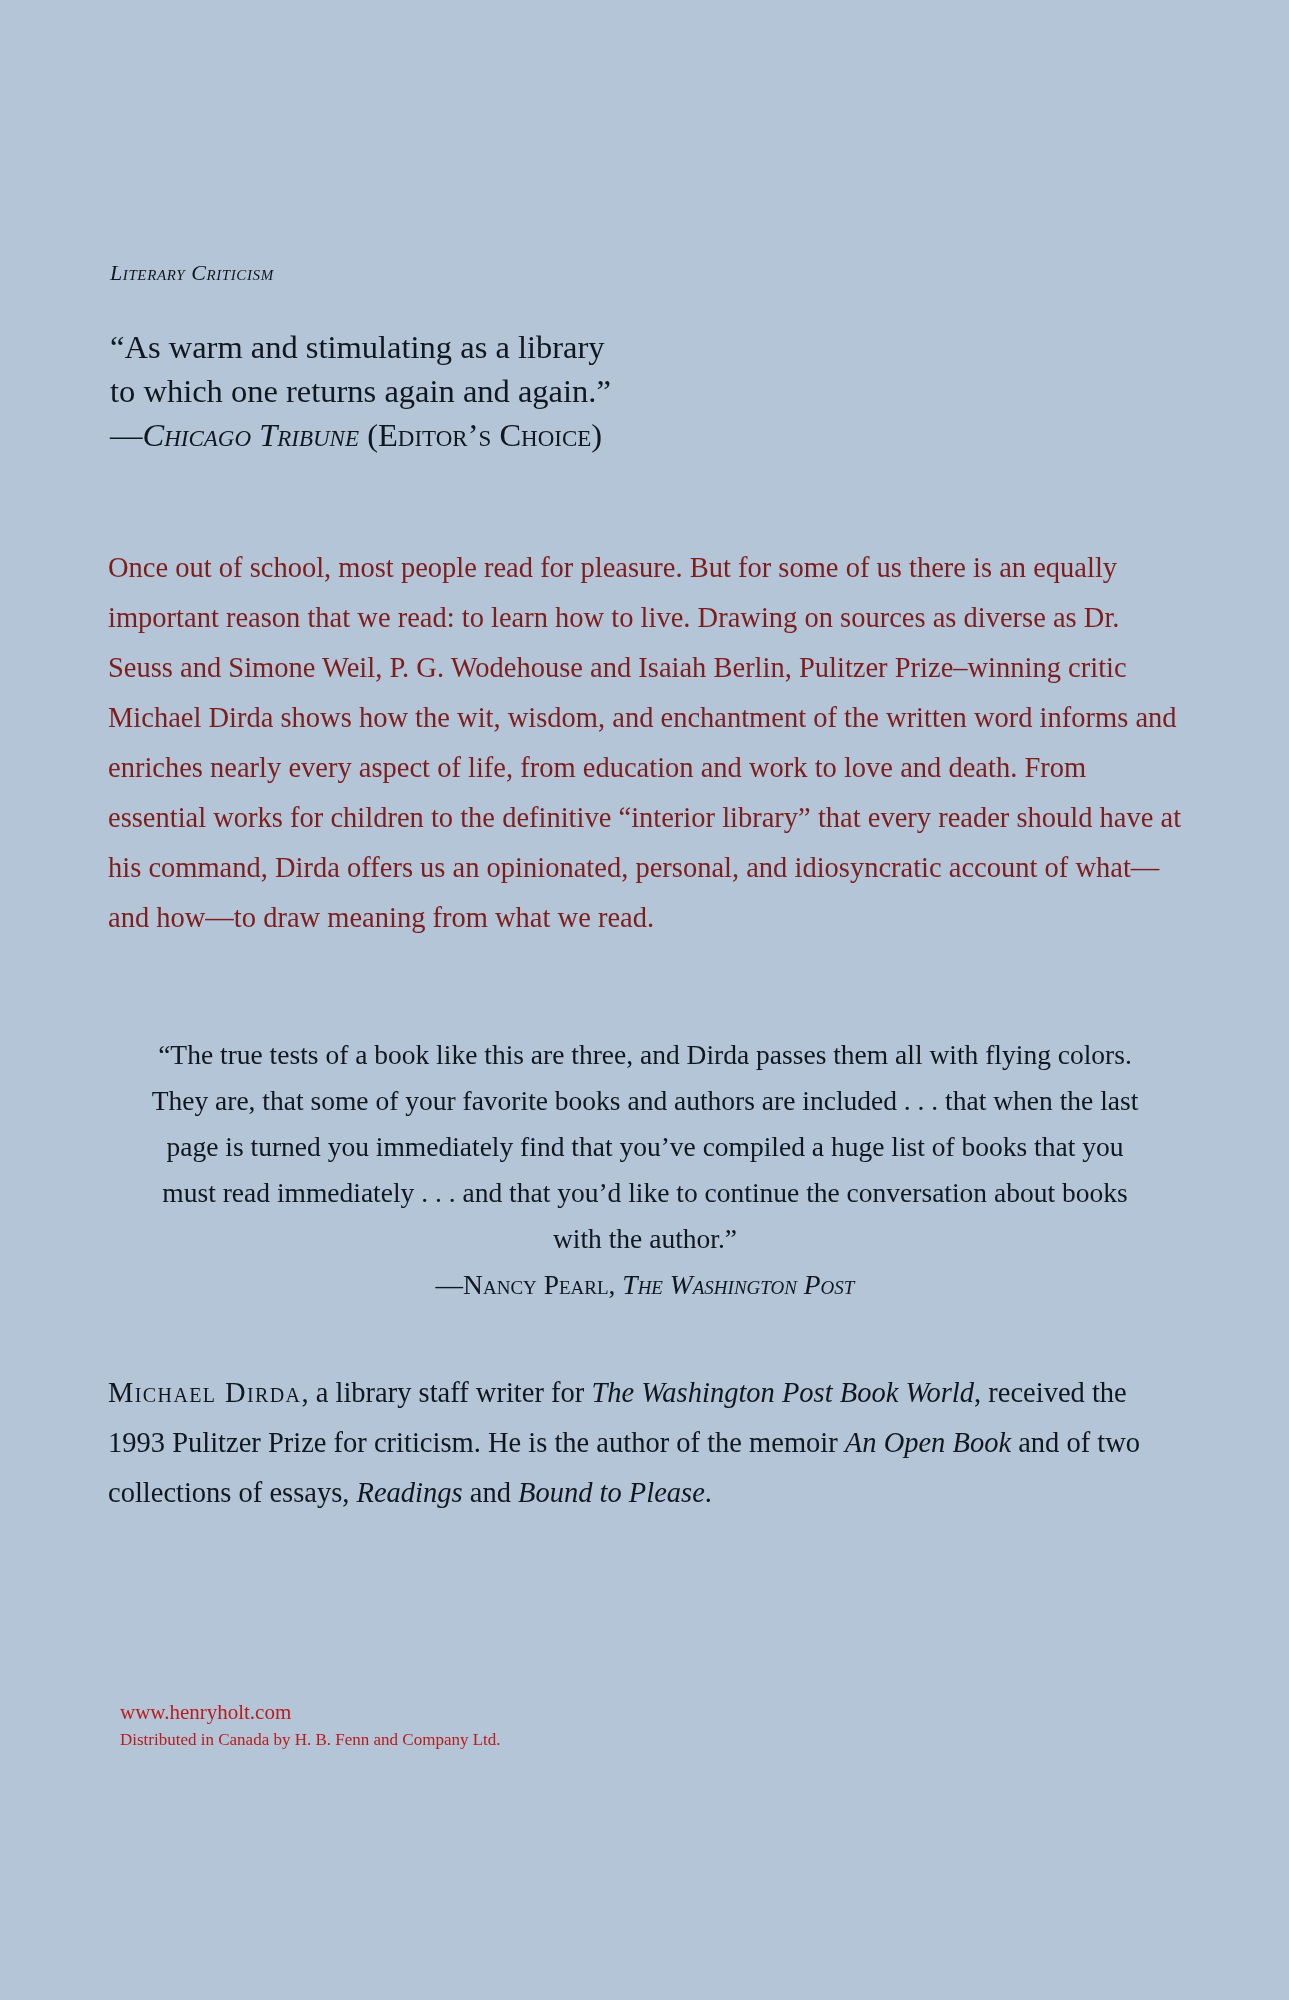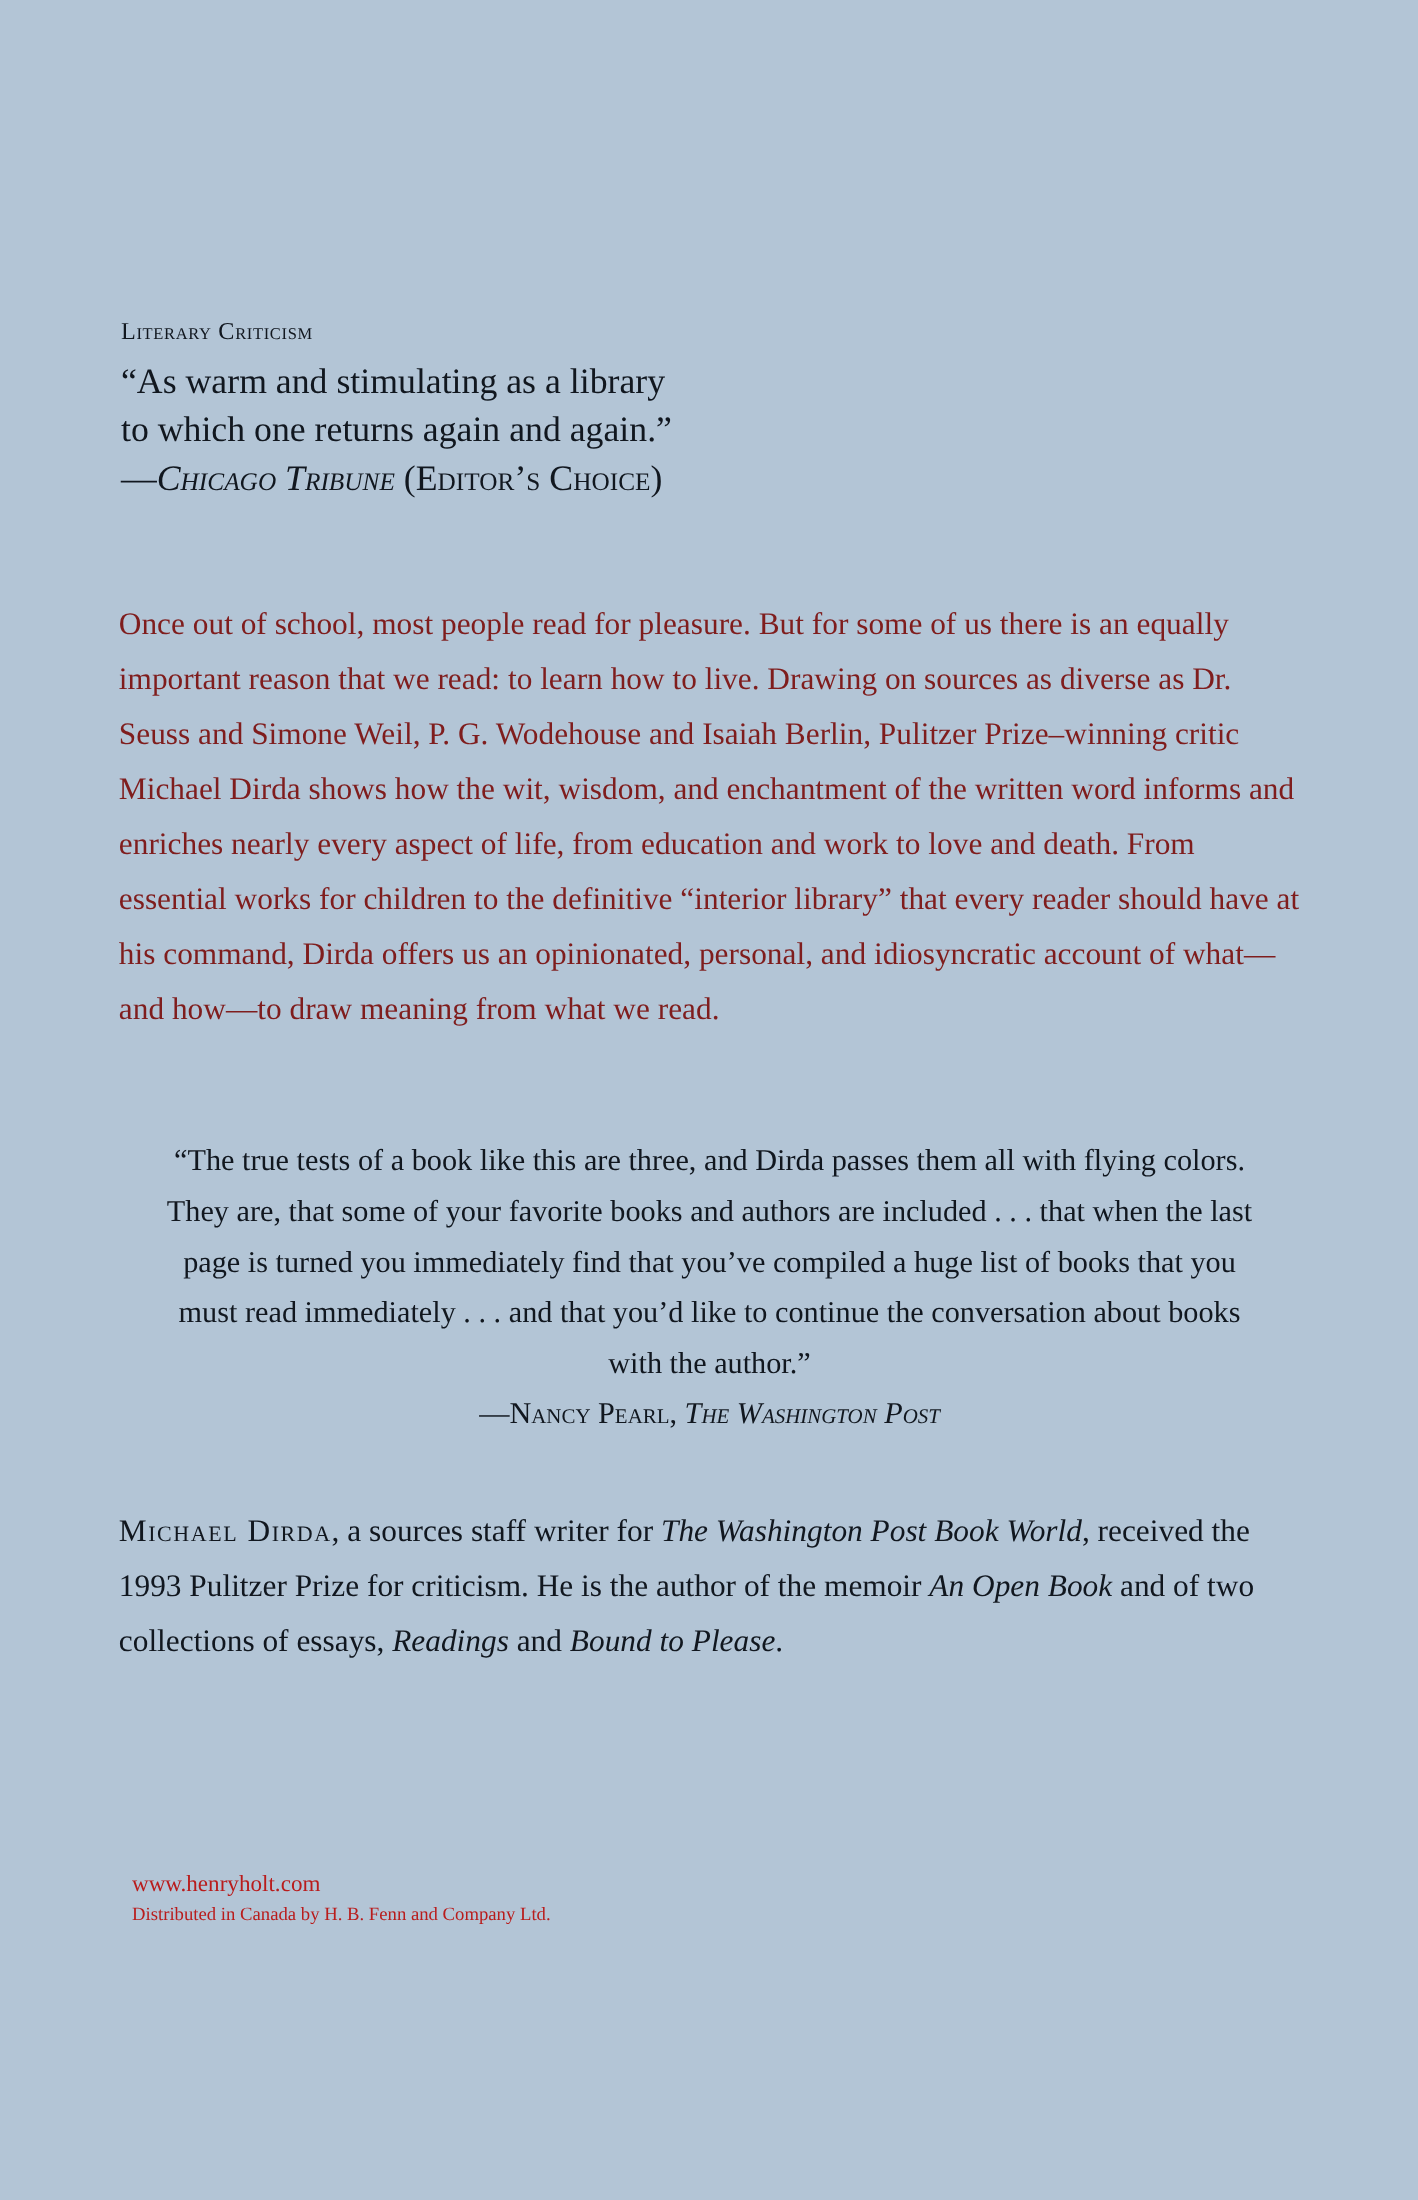--- a/index.html
+++ b/index.html
@@ -20,27 +20,28 @@
     width: 1289px;
     height: 2000px;
     box-sizing: border-box;
     padding: 0 110px;
     background: #b3c5d6;
   }
 
   
   .category {
     position: absolute;
-    top: 288px;
+    top: 260px;
     left: 110px;
     font-size: 22px;
     font-variant: small-caps;
     letter-spacing: 0.6px;
     color: #11171f;
     white-space: nowrap;
+    font-style: italic;
   }
 
   
   .top-quote {
     position: absolute;
     top: 325px;
     left: 110px;
     width: 1069px;
     font-size: 32.5px;
     line-height: 44px;
@@ -151,21 +152,21 @@
     <span class="attrib"><span>—</span><span class="pub">Chicago Tribune</span><span class="choice"> (Editor’s Choice)</span></span>
   </div>
 
   <div class="description">Once out of school, most people read for pleasure. But for some of us there is an equally important reason that we read: to learn how to live. Drawing on sources as diverse as Dr. Seuss and Simone Weil, P. G. Wodehouse and Isaiah Berlin, Pulitzer Prize–winning critic Michael Dirda shows how the wit, wisdom, and enchantment of the written word informs and enriches nearly every aspect of life, from education and work to love and death. From essential works for children to the definitive “interior library” that every reader should have at his command, Dirda offers us an opinionated, personal, and idiosyncratic account of what—and how—to draw meaning from what we read.</div>
 
   <div class="review-quote">
     <span>“The true tests of a book like this are three, and Dirda passes them all with flying colors. They are, that some of your favorite books and authors are included . . . that when the last page is turned you immediately find that you’ve compiled a huge list of books that you must read immediately . . . and that you’d like to continue the conversation about books with the author.”</span>
     <span class="attrib"><span>—</span><span class="person">Nancy Pearl</span><span>, </span><span class="pub">The Washington Post</span></span>
   </div>
 
-  <div class="bio"><span class="author-name">Michael Dirda</span><span>, a sources staff writer for </span><i>The Washington Post Book World</i><span>, received the 1993 Pulitzer Prize for criticism. He is the author of the memoir </span><i>An Open Book</i><span> and of two collections of essays, </span><i>Readings</i><span> and </span><i>Bound to Please</i><span>.</span></div>
+  <div class="bio"><span class="author-name">Michael Dirda</span><span>, a library staff writer for </span><i>The Washington Post Book World</i><span>, received the 1993 Pulitzer Prize for criticism. He is the author of the memoir </span><i>An Open Book</i><span> and of two collections of essays, </span><i>Readings</i><span> and </span><i>Bound to Please</i><span>.</span></div>
 
 
   <div class="publisher">
     <div class="url">www.henryholt.com</div>
     <div class="distributor">Distributed in Canada by H. B. Fenn and Company Ltd.</div>
   </div>
 
 </div>
 
 </body></html>

